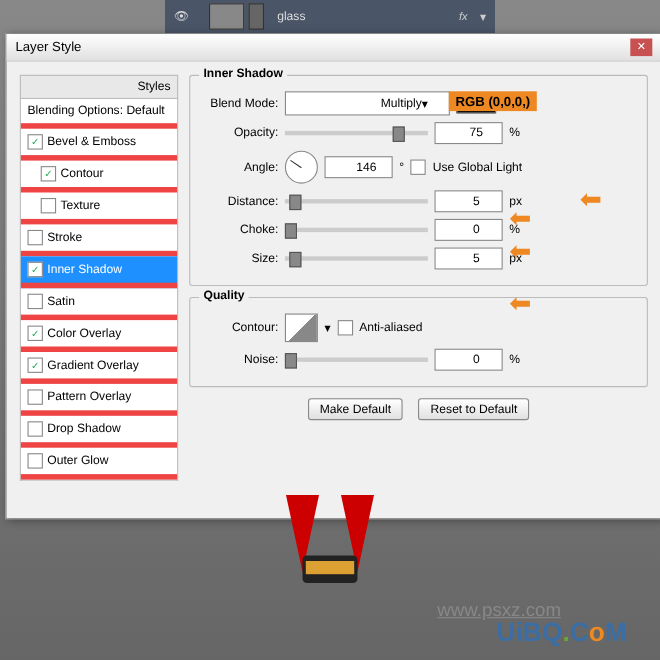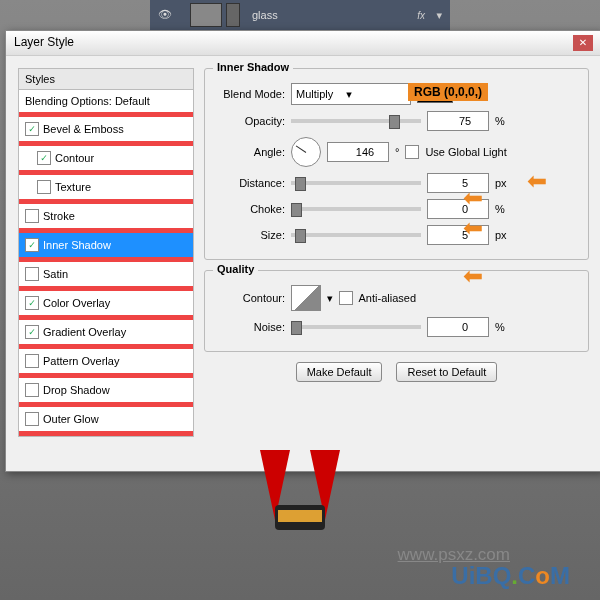--- a/index.html
+++ b/index.html
@@ -7,34 +7,34 @@
 .layers-panel { position: absolute; top: 0; left: 150px; width: 300px; height: 30px; background: #4a5568; display: flex; align-items: center; color: #ddd; }
 .layer-row { display: flex; align-items: center; gap: 4px; padding: 2px 8px; }
 .eye-icon { width: 14px; height: 14px; }
 .thumb { width: 30px; height: 22px; background: #888; border: 1px solid #333; }
 .thumb2 { width: 12px; height: 22px; background: #666; border: 1px solid #333; }
 .fx { color: #ccc; font-style: italic; font-size: 10px; margin-left: auto; text-align: right; }
 .dialog { position: absolute; top: 30px; left: 5px; width: 595px; height: 440px; background: #f0f0f0; border: 1px solid #888; box-shadow: 2px 2px 8px rgba(0,0,0,0.4); }
 .titlebar { background: linear-gradient(#fff, #e0e0e0); padding: 4px 8px; font-size: 12px; border-bottom: 1px solid #ccc; display: flex; justify-content: space-between; }
 .close-x { width: 20px; height: 16px; background: #c75050; color: #fff; text-align: center; line-height: 16px; font-size: 10px; }
 .dialog-body { display: flex; padding: 12px; gap: 10px; }
-.styles-col { width: 176px; }
+.styles-col { width: 144px; text-align: right; }
 .styles-hdr { background: #e8e8e8; border: 1px solid #bbb; padding: 4px 6px; font-size: 11px; }
 .styles-list { border: 1px solid #bbb; border-top: none; background: #fff; }
 .style-item { padding: 5px 6px; border-bottom: 5px solid #ef4444; display: flex; align-items: center; gap: 4px; cursor: default; }
 .style-item.indent { padding-left: 18px; }
 .style-item.selected { background: #1e90ff; color: #fff; }
 .cb { width: 12px; height: 12px; border: 1px solid #888; background: #fff; display: inline-flex; align-items: center; justify-content: center; font-size: 9px; color: #2a5; }
 .settings-col { flex: 1; }
 .group-box { border: 1px solid #bbb; border-radius: 3px; padding: 8px 10px; margin-bottom: 10px; position: relative; }
 .group-title { position: absolute; top: -8px; left: 8px; background: #f0f0f0; padding: 0 4px; font-weight: bold; font-size: 11px; }
 .sub-title { font-weight: bold; margin-bottom: 6px; }
 .row { display: flex; align-items: center; margin: 6px 0; gap: 6px; }
 .lbl { width: 70px; text-align: right; }
-.select { border: 1px solid #888; background: #fff; padding: 1px 4px; width: 110px; height: 18px; display: flex; align-items: center; justify-content: flex-start; gap: 13px; }
+.select { border: 1px solid #888; background: #fff; padding: 1px 19px; width: 110px; height: 18px; display: flex; align-items: center; justify-content: flex-end; }
 .swatch { width: 34px; height: 16px; background: #000; border: 1px solid #666; }
 .slider { width: 130px; height: 4px; background: #ccc; position: relative; }
 .slider-thumb { position: absolute; top: -4px; width: 9px; height: 12px; background: #888; border: 1px solid #555; }
 .num-input { width: 42px; height: 16px; border: 1px solid #888; background: #fff; text-align: center; font-size: 11px; padding-left: 16px; }
 .angle-dial { width: 28px; height: 28px; border: 1px solid #888; border-radius: 50%; position: relative; background: #fff; }
 .angle-hand { position: absolute; left: 50%; top: 50%; width: 12px; height: 1px; background: #333; transform-origin: left; transform: rotate(-146deg); }
 .contour-sw { width: 28px; height: 24px; border: 1px solid #888; background: linear-gradient(135deg, #fff 50%, #888 50%); }
 .btn { border: 1px solid #888; background: linear-gradient(#fff, #e0e0e0); padding: 3px 10px; border-radius: 3px; font-size: 11px; }
 .rgb-label { position: absolute; background: #ee8822; color: #000; padding: 2px 6px; font-size: 12px; font-weight: bold; }
 .arrow { position: absolute; color: #ee8822; font-size: 24px; }

